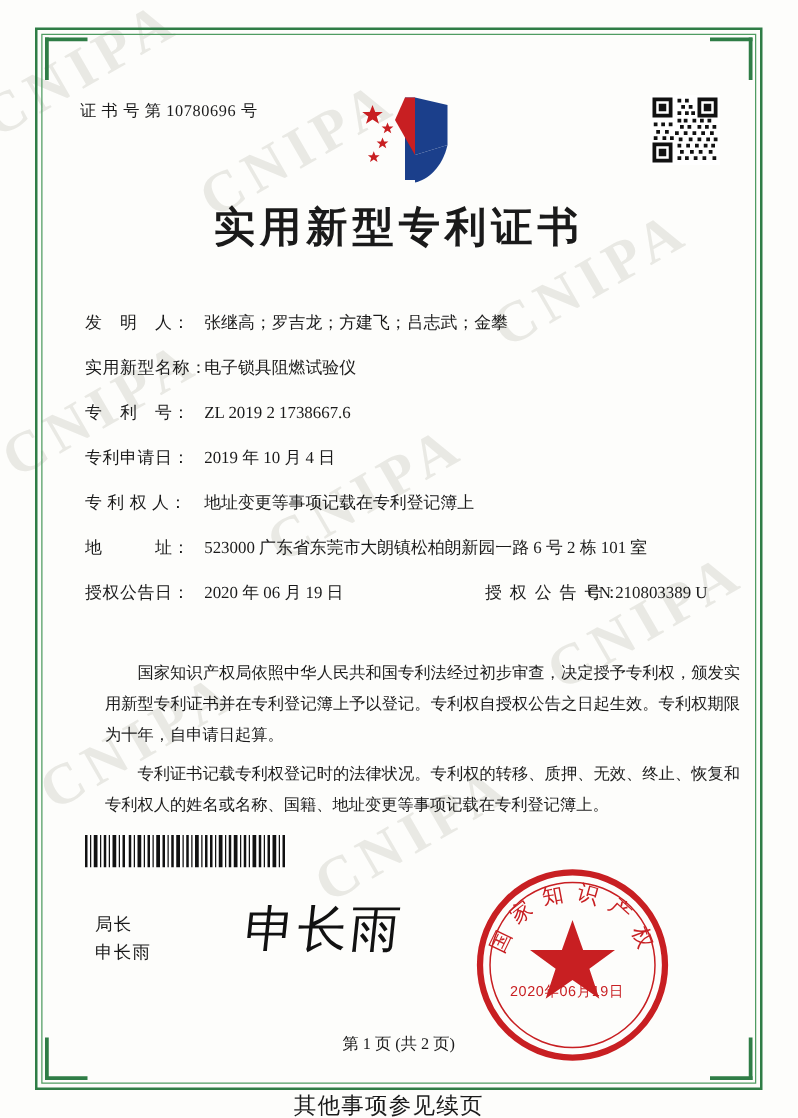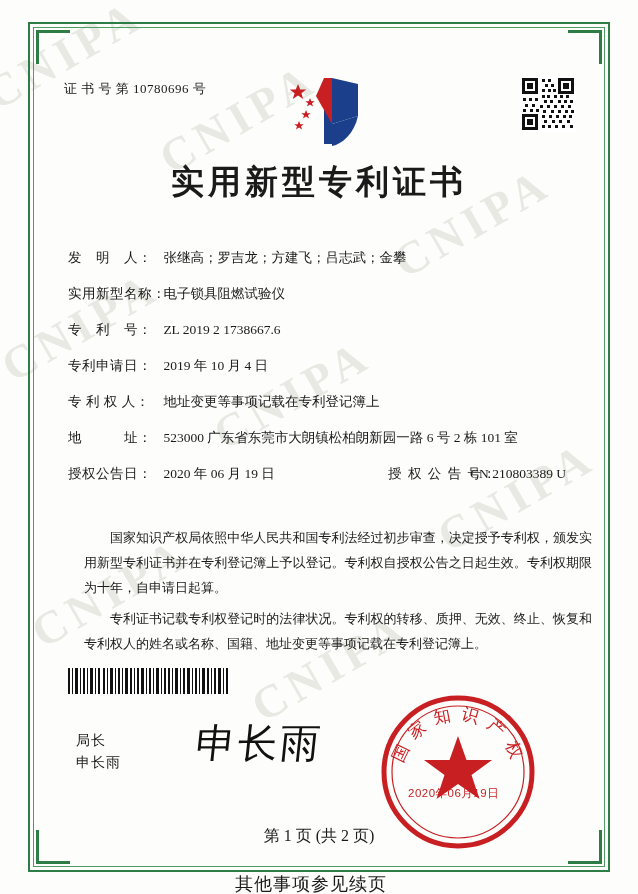--- a/index.html
+++ b/index.html
@@ -212,21 +212,21 @@
     font-family: "Liberation Sans", sans-serif;
   }
 
   
   .page-num {
     position: absolute;
     left: 0;
     right: 0;
     top: 826px;
     text-align: center;
-    font-size: 16px;
+    font-size: 13px;
   }
   .footer-note {
     position: absolute;
     left: 0;
     right: 16px;
     top: 872px;
     text-align: center;
     font-size: 18px;
     letter-spacing: 1px;
   }

